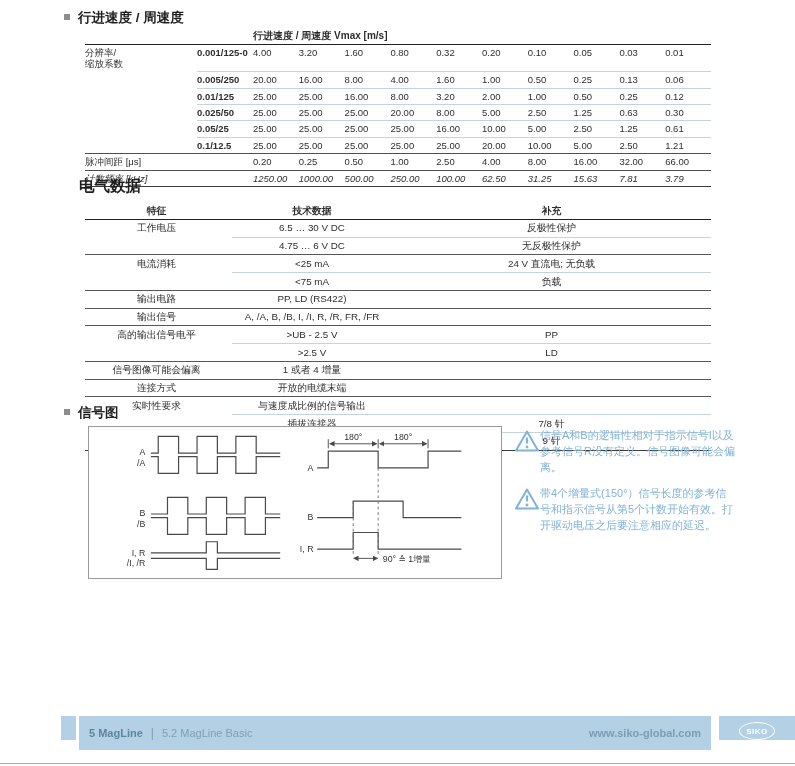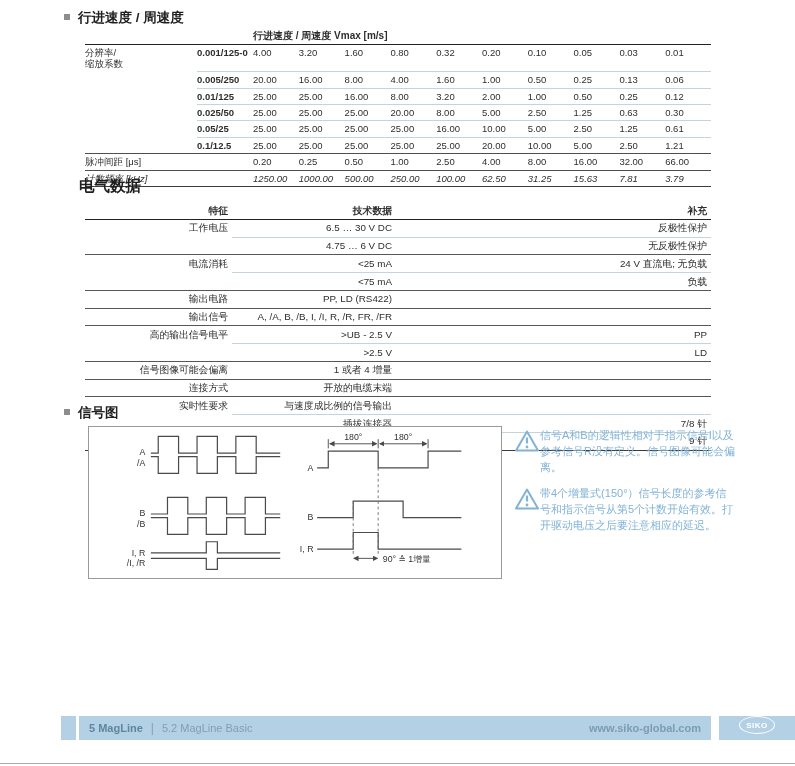--- a/index.html
+++ b/index.html
@@ -27,21 +27,21 @@
   #stable .rlabel{width:110px;white-space:pre-line;font-size:9.5px;}
   #stable .rbold{width:54px;font-weight:bold;word-break:break-all;}
   #stable .val{width:46px;}
   #stable tr[data-divider="light"] .rbold,
   #stable tr[data-divider="light"] .val{border-top:1px solid #c3d4df;}
   #stable tr.dark-row td{border-top:1.2px solid #4f4f4f;}
   #stable tr.last-row td{border-bottom:1.5px solid #3c3c3c;font-style:italic;}
 
   
   #etable-wrap{position:absolute;left:85px;top:202px;width:626px;}
-  #etable th,#etable td{padding:2.5px 4px 2.5px 0;font-size:9.8px;text-align:right;vertical-align:top;line-height:1.2;}
+  #etable th,#etable td{padding:2.5px 4px 2.5px 0;font-size:9.8px;text-align:center;vertical-align:top;line-height:1.2;}
   #etable thead th{font-weight:bold;border-bottom:1.5px solid #222;}
   #etable .c1{width:143px;}
   #etable .c2{width:160px;}
   #etable .c3{width:auto;}
   #etable tr[data-divider="strong"] td{border-top:1px solid #575757;}
   #etable tr[data-divider="light"] .c2,
   #etable tr[data-divider="light"] .c3{border-top:1px solid #c3d4df;}
   #etable{border-bottom:1.5px solid #3c3c3c;}
 
   
@@ -54,28 +54,28 @@
 
   
   .note{position:absolute;left:514px;width:222px;display:flex;gap:0;align-items:flex-start;}
   #note1{top:428px;}
   #note2{top:486px;}
   .note-text{font-size:11px;line-height:1.45;color:#82b2d6;}
   .warn-svg{flex:none;margin-top:1px;}
 
   
   .footer-stub{position:absolute;left:61px;top:716px;width:15px;height:24px;background:#b3d0e4;}
-  .footer-bar{position:absolute;left:79px;top:716px;width:632px;height:24px;background:#b3d0e4;
+  .footer-bar{position:absolute;left:79px;top:716px;width:632px;height:34px;background:#b3d0e4;
               display:flex;align-items:center;padding:0 10px;box-sizing:border-box;font-size:11px;}
   .footer-chapter{font-weight:bold;color:#5f869f;}
   .footer-sep{color:#7fa0b5;margin:0 8px;font-size:12px;}
   .footer-section{color:#7fa0b5;}
   .footer-url{margin-left:auto;font-weight:bold;color:#7b9db3;}
   .footer-logo-box{position:absolute;left:719px;top:716px;width:76px;height:24px;background:#b3d0e4;
-                   display:flex;align-items:flex-start;justify-content:center;}
+                   display:flex;align-items:flex-end;justify-content:center;}
   .siko-ellipse{width:34px;height:16px;border:1.5px solid #fff;border-radius:50%;
                 display:flex;align-items:center;justify-content:center;
                 color:#fff;font-size:8px;font-weight:bold;letter-spacing:0.5px;}
 </style>
 </head>
 <body>
 
 <div class="page">
 
   <span class="bullet" id="bullet1"></span>

